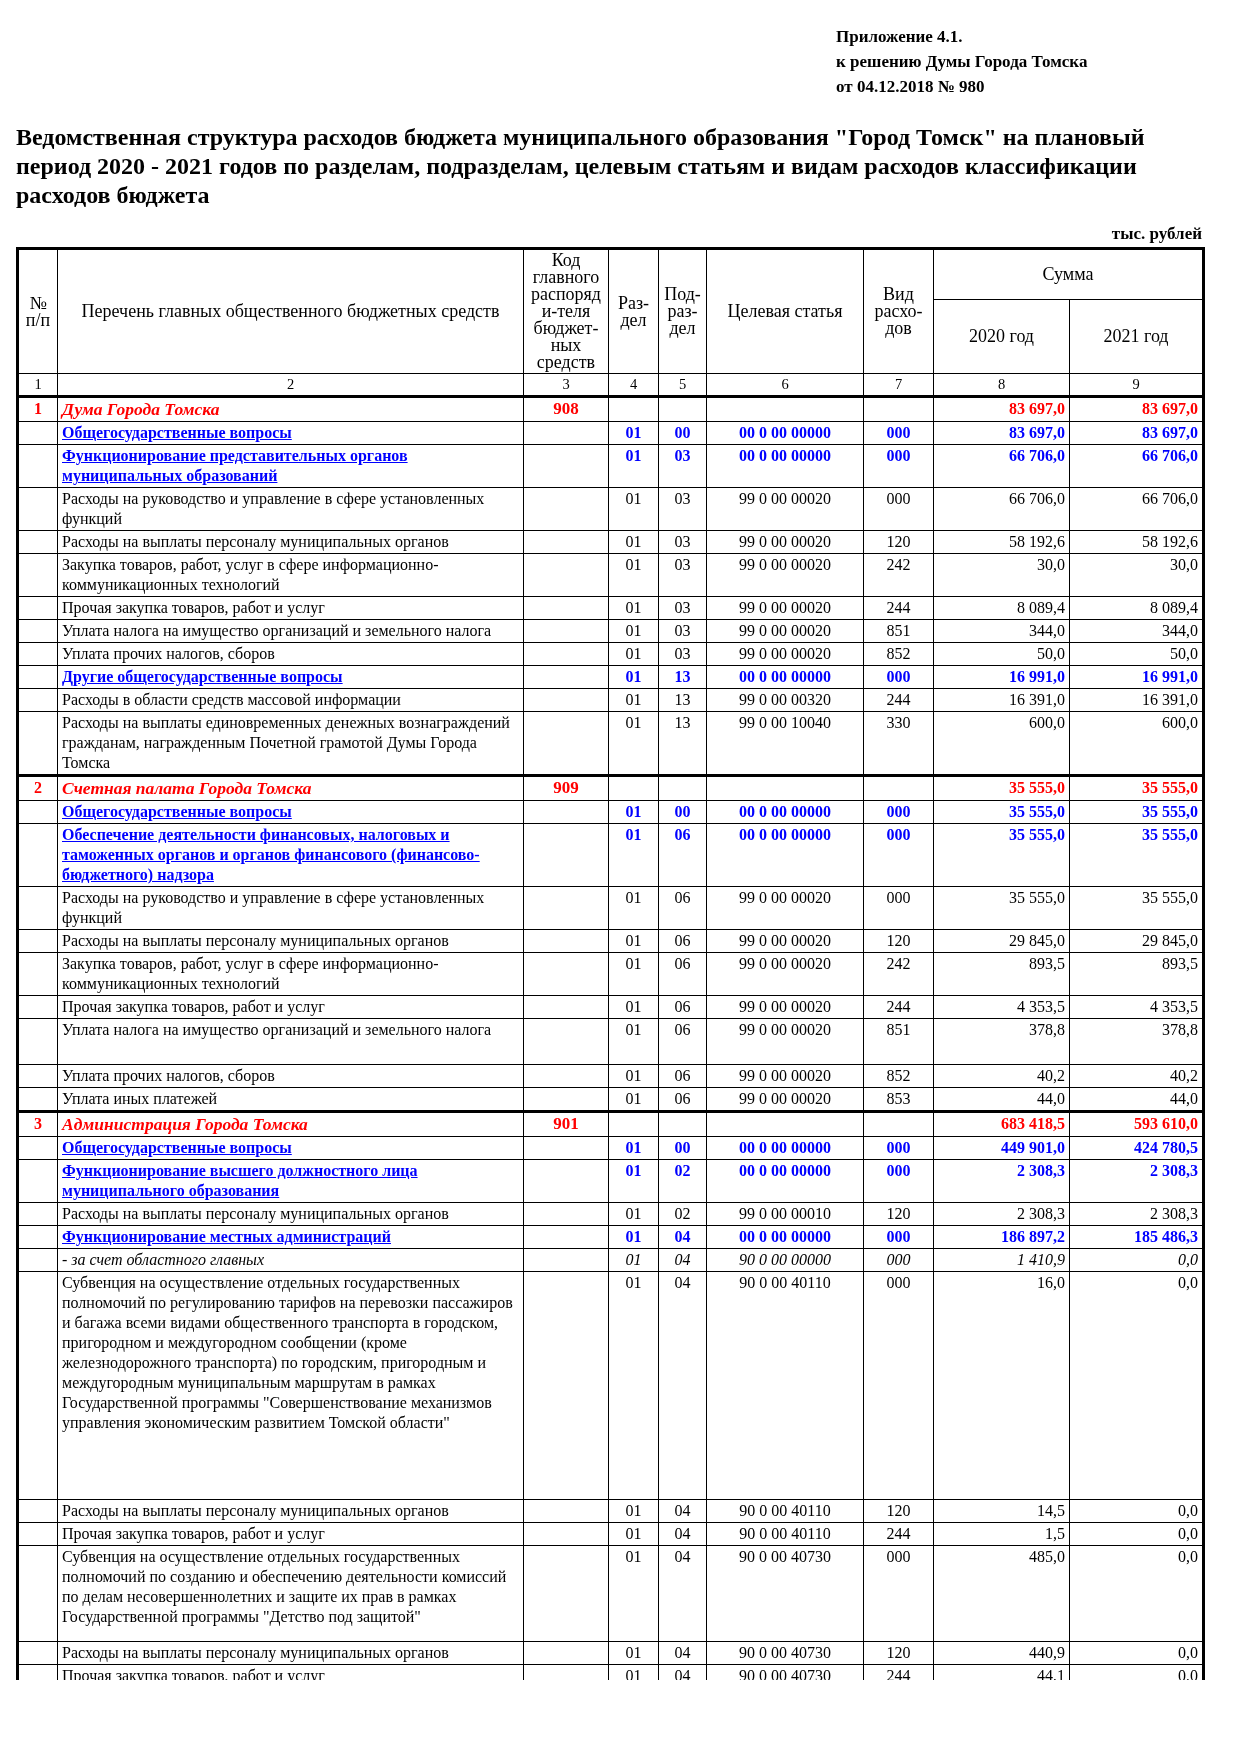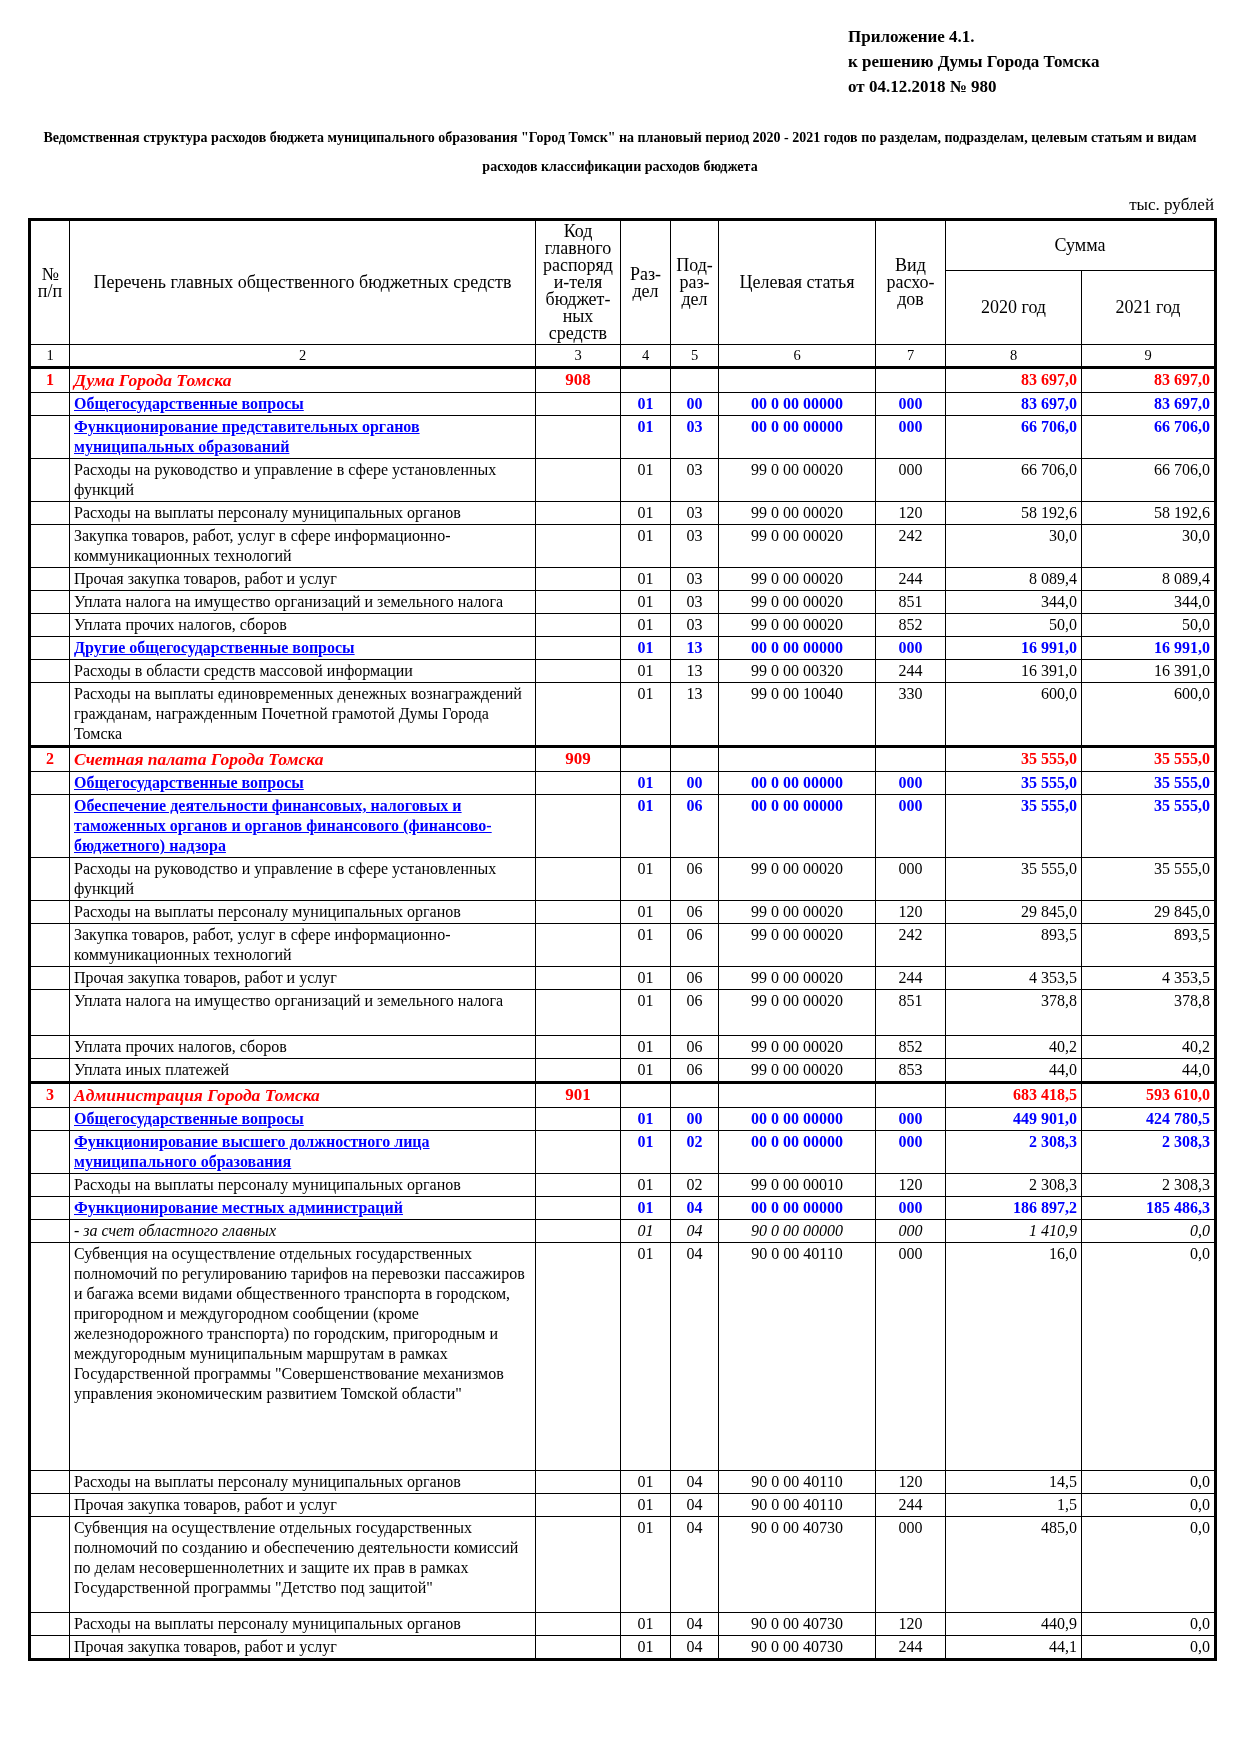--- a/index.html
+++ b/index.html
@@ -2,30 +2,30 @@
 <html><head>
 <meta charset="utf-8">
 <style>
   * { box-sizing: border-box; }
   html,body { margin:0; padding:0; background:#ffffff; }
   body {
     width:1240px; height:1754px;
     font-family:"Liberation Serif","DejaVu Serif",serif;
     color:#000;
   }
-  .page { position:relative; width:1240px; height:1680px; padding:24px 28px 0 28px; overflow:hidden; }
+  .page { position:relative; width:1240px; height:1680px; padding:24px 28px 0 16px; overflow:hidden; }
 
   .appendix { margin-left:820px; font-weight:bold; font-size:17px; line-height:25px; white-space:nowrap; }
 
   .title {
-    margin-top:24px; text-align:center; font-weight:bold;
-    font-size:14px; line-height:29px;
+    margin-top:24px; font-weight:bold;
+    font-size:24px; line-height:29px;
   }
 
-  .units { text-align:right; font-weight:normal; font-size:17px; margin-top:14px; margin-bottom:3px; width:1186px; }
+  .units { text-align:right; font-weight:bold; font-size:17px; margin-top:14px; margin-bottom:3px; width:1186px; }
 
   table.budget {
     border-collapse:collapse; table-layout:fixed; width:1186px;
     border:3px solid #000;
   }
   .budget th, .budget td {
     border:1px solid #000;
     padding:1px 4px;
     font-size:16px; line-height:20px;
     vertical-align:top;

